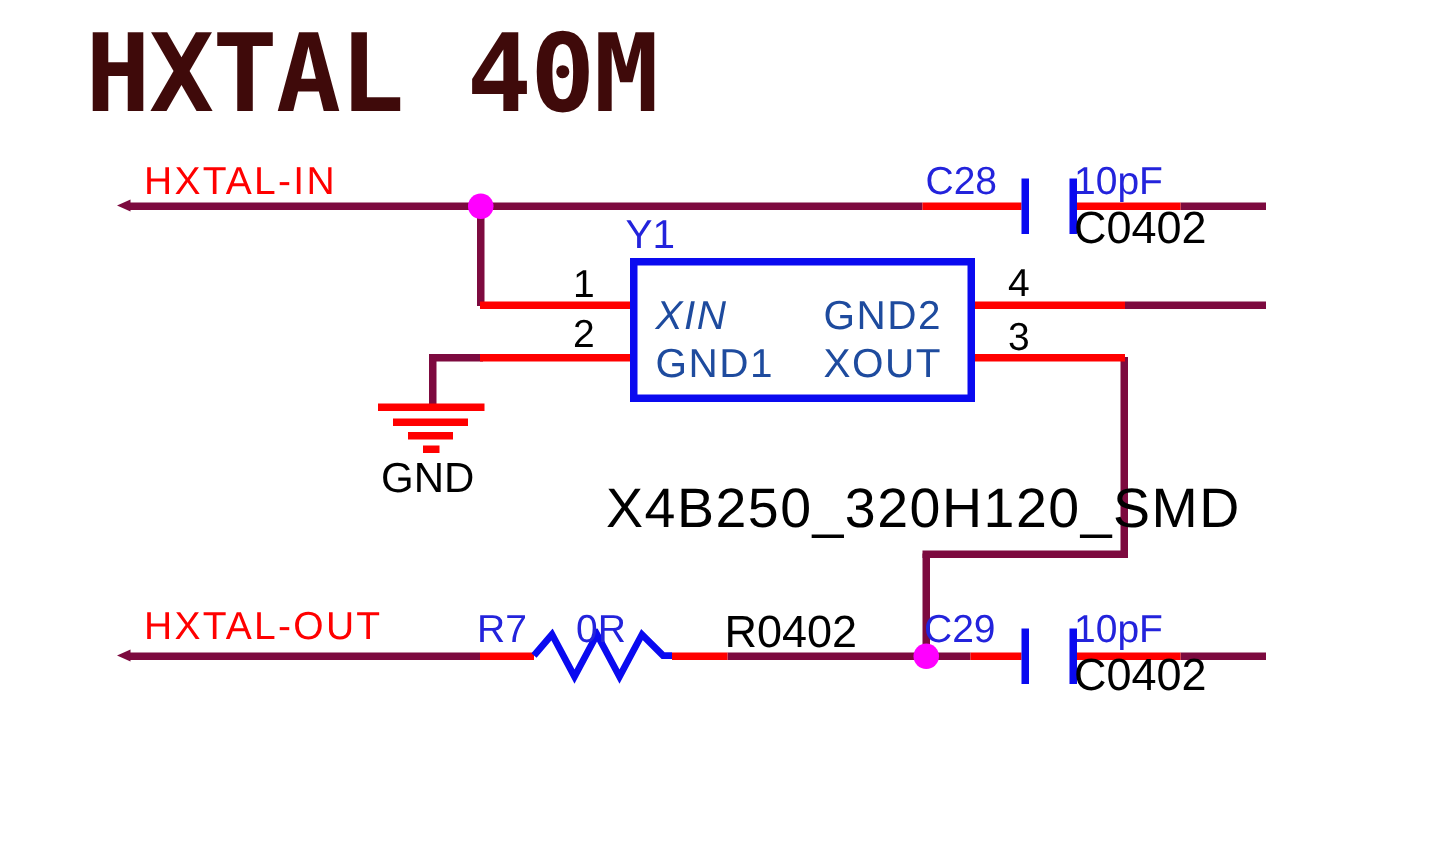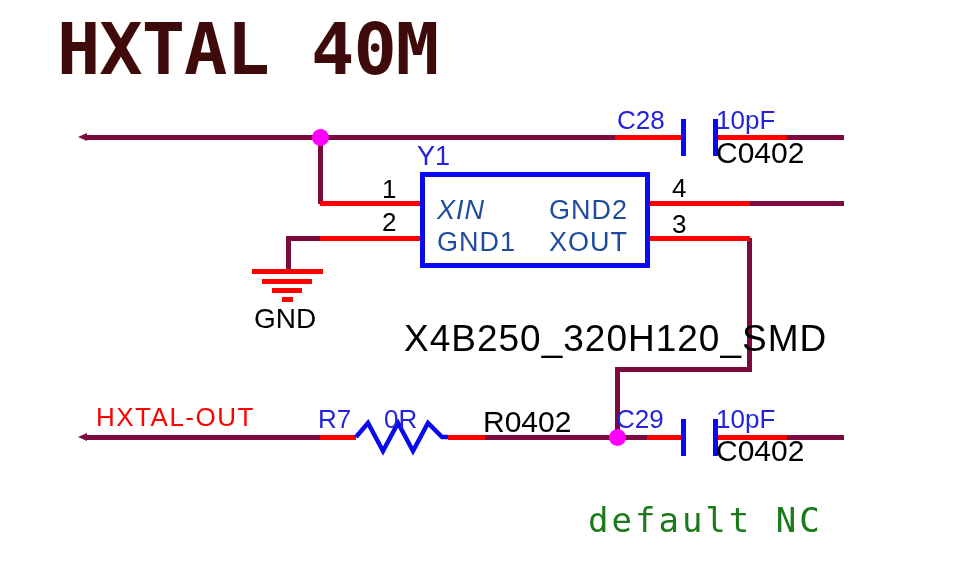--- a/index.html
+++ b/index.html
@@ -70,20 +70,21 @@
   <div class="hw red" style="left:320px; top:435px; width:36px;"></div>
   <div class="hw red" style="left:448px; top:435px; width:37px;"></div>
   <div class="hw red" style="left:647px; top:435px; width:34px;"></div>
   <div class="hw red" style="left:718px; top:435px; width:69px;"></div>
 
   <div class="dot" style="left:312px; top:129px;"></div>
   <div class="dot" style="left:872px; top:195px;"></div>
   <div class="dot" style="left:609px; top:429px;"></div>
   <div class="dot" style="left:872px; top:429px;"></div>
 
+  <div class="t netlabel" style="left:96px; top:106px;">HXTAL-IN</div>
   <div class="t netlabel" style="left:96px; top:403px;">HXTAL-OUT</div>
 
   <div class="crystal-box"></div>
   <div class="t desig" style="left:417px; top:142px; font-size:27px;">Y1</div>
   <div class="t pinname" style="left:437px; top:196px;font-style:italic;">XIN</div>
   <div class="t pinname" style="left:549px; top:196px;">GND2</div>
   <div class="t pinname" style="left:437px; top:228px;">GND1</div>
   <div class="t pinname" style="left:549px; top:228px;">XOUT</div>
   <div class="t pinnum" style="left:382px; top:175px;">1</div>
   <div class="t pinnum" style="left:382px; top:208px;">2</div>
@@ -123,15 +124,14 @@
   <div class="t gndlbl" style="left:254px; top:304px;">GND</div>
 
   <div>
     <div class="gbar" style="left:846px; top:498px; width:71px;"></div>
     <div class="gbar" style="left:856px; top:508px; width:50px;"></div>
     <div class="gbar" style="left:866px; top:518px; width:30px;"></div>
     <div class="gbar" style="left:876px; top:528px; width:11px;"></div>
   </div>
   <div class="t gndlbl" style="left:848px; top:536px;">GND</div>
 
-  <div class="t mono-note" style="left:588px; top:502px;">default NC</div>
 
 </div>
 
 </body></html>

